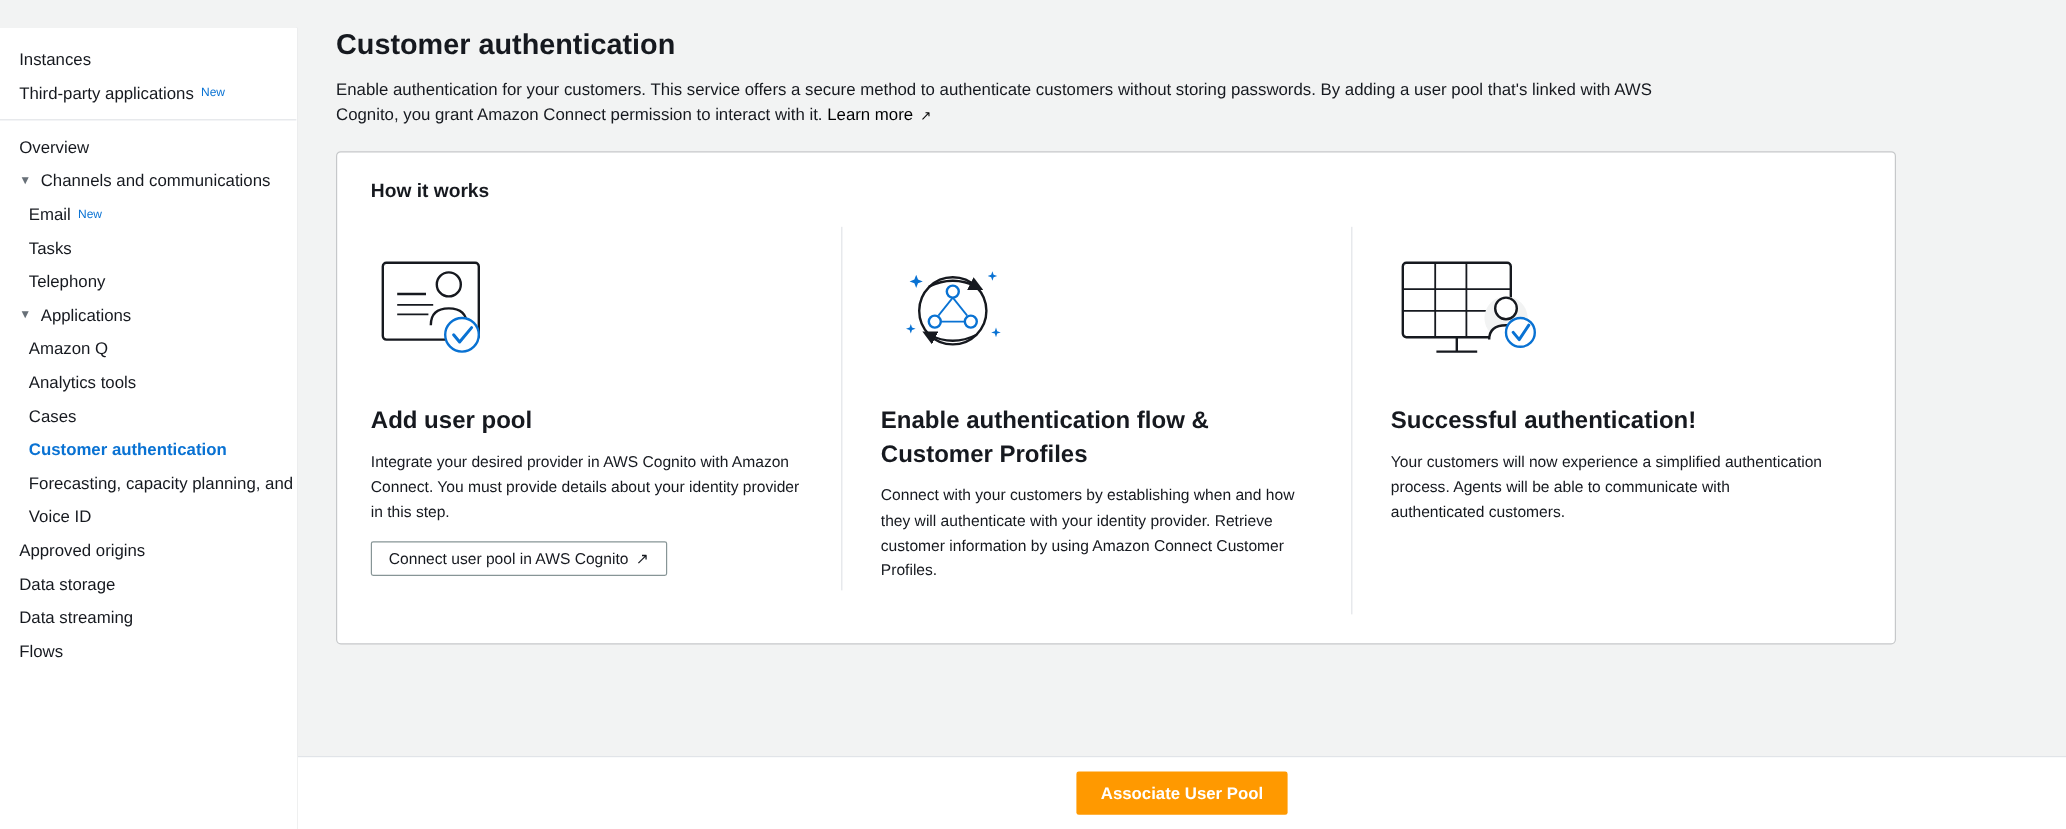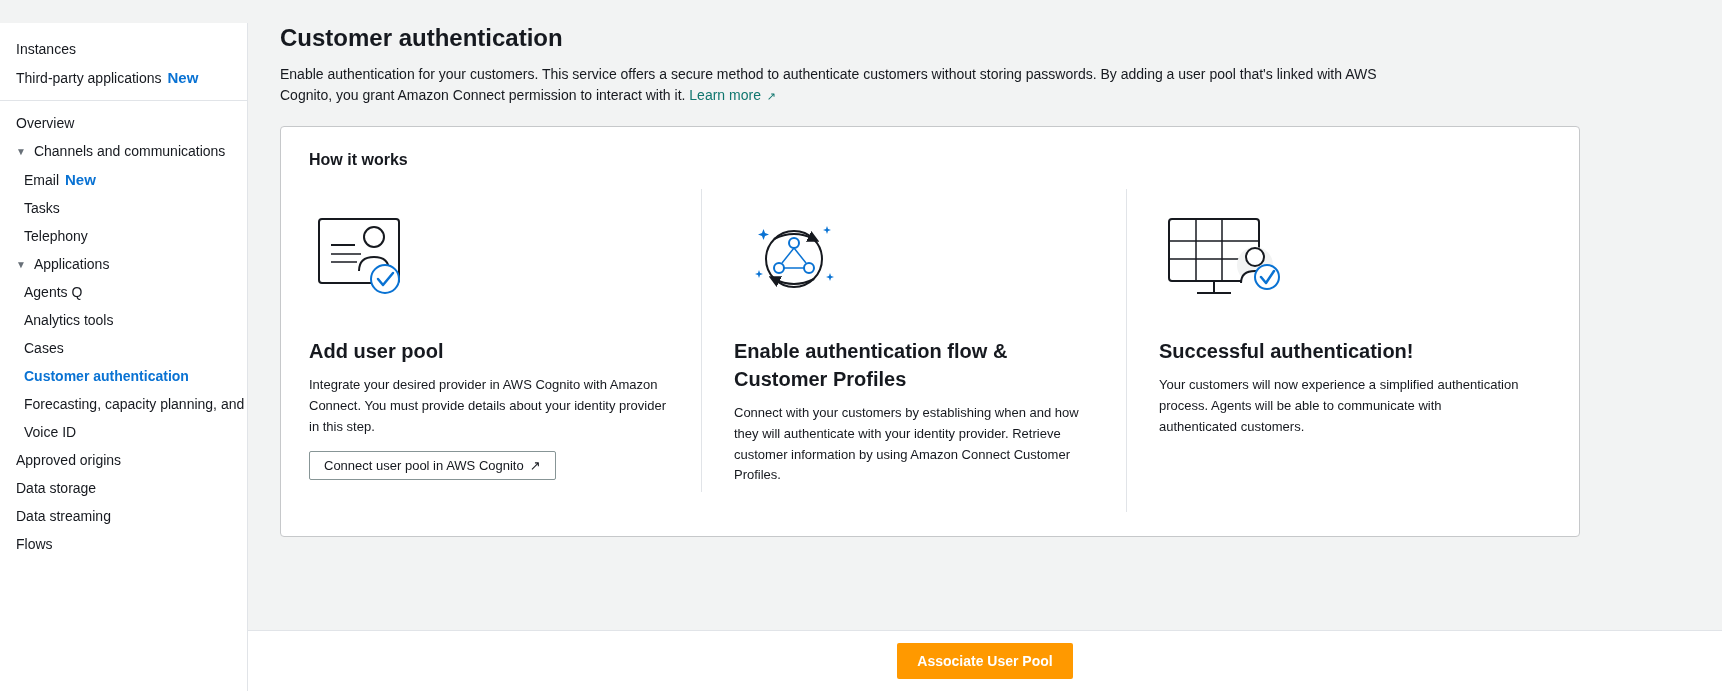--- a/index.html
+++ b/index.html
@@ -31,23 +31,23 @@
       align-items: center;
       gap: 6px;
       white-space: nowrap;
     }
     .sidebar-item.active {
       color: #0972d3;
       font-weight: 600;
     }
     .sidebar-item.indent1 { padding-left: 24px; }
     .badge-new {
-      font-size: 15px;
+      font-size: 10px;
       color: #0972d3;
-      font-weight: 700;
+      font-weight: 400;
       background: none;
       border: none;
       padding: 0;
     }
     .chevron {
       font-size: 10px;
       color: #687078;
       margin-right: 2px;
     }
     .divider {
@@ -74,21 +74,21 @@
       margin-bottom: 12px;
     }
     .page-description {
       font-size: 14px;
       color: #16191f;
       max-width: 1100px;
       line-height: 1.5;
       margin-bottom: 20px;
     }
     .learn-more-link {
-      color: #0f766e;
+      color: #000000;
       text-decoration: none;
       cursor: pointer;
       text-align: center;
     }
     .external-icon {
       font-size: 11px;
       margin-left: 2px;
     }
     
     .how-it-works-card {
@@ -200,21 +200,21 @@
       <span>Tasks</span>
     </div>
     <div class="sidebar-item indent1">
       <span>Telephony</span>
     </div>
     <div class="sidebar-item">
       <span class="chevron">▼</span>
       <span>Applications</span>
     </div>
     <div class="sidebar-item indent1">
-      <span>Agents Q</span>
+      <span>Amazon Q</span>
     </div>
     <div class="sidebar-item indent1">
       <span>Analytics tools</span>
     </div>
     <div class="sidebar-item indent1">
       <span>Cases</span>
     </div>
     <div class="sidebar-item indent1 active">
       <span>Customer authentication</span>
     </div>

